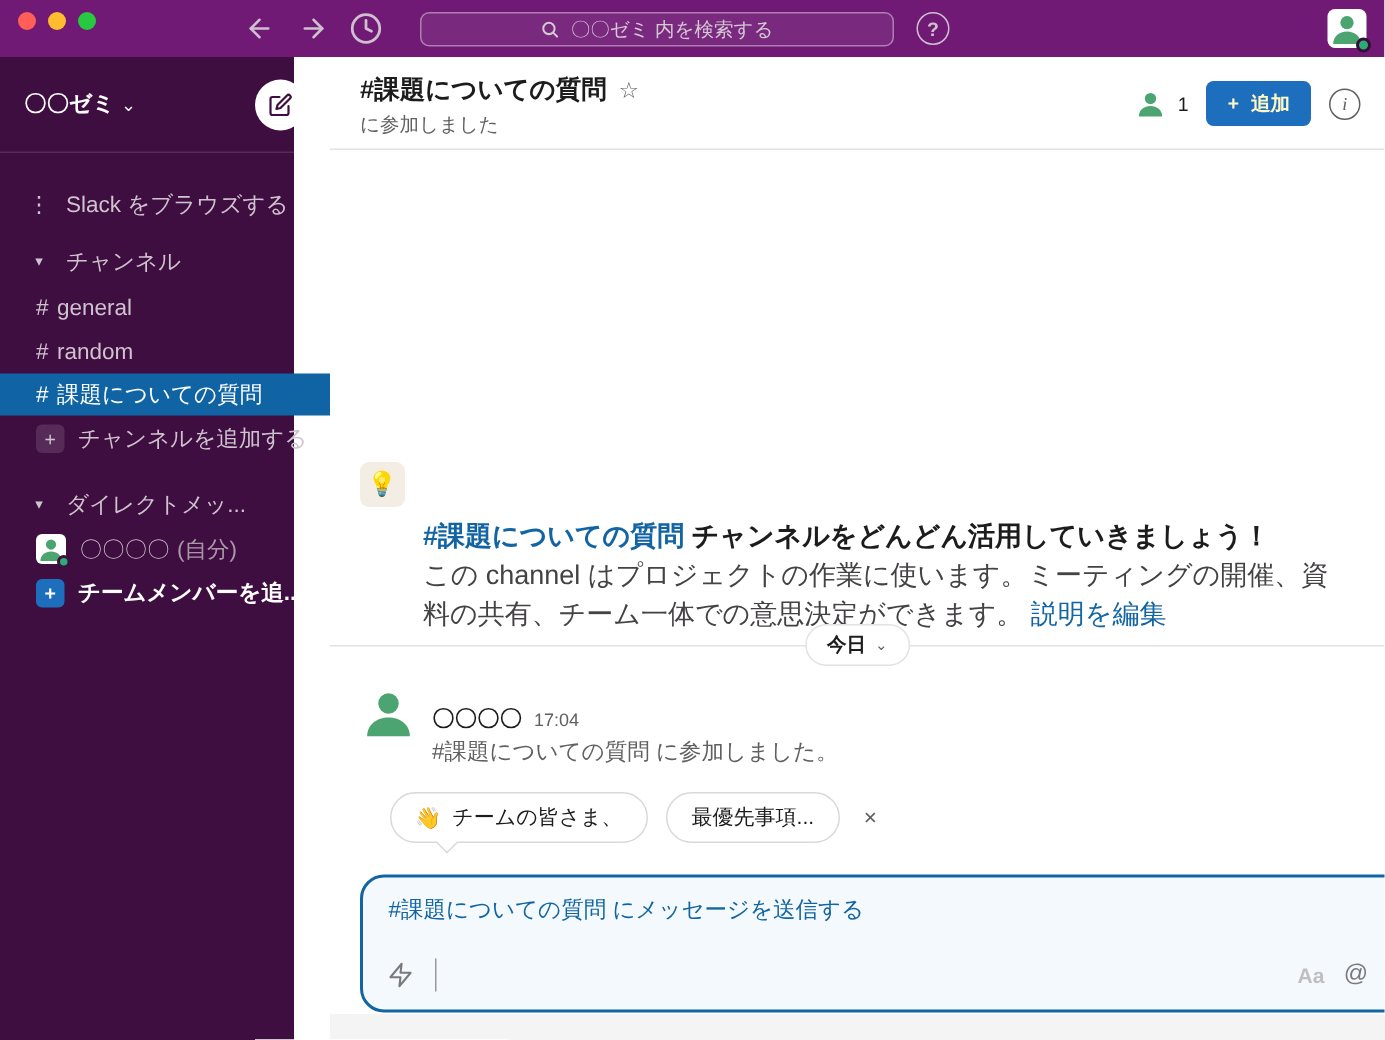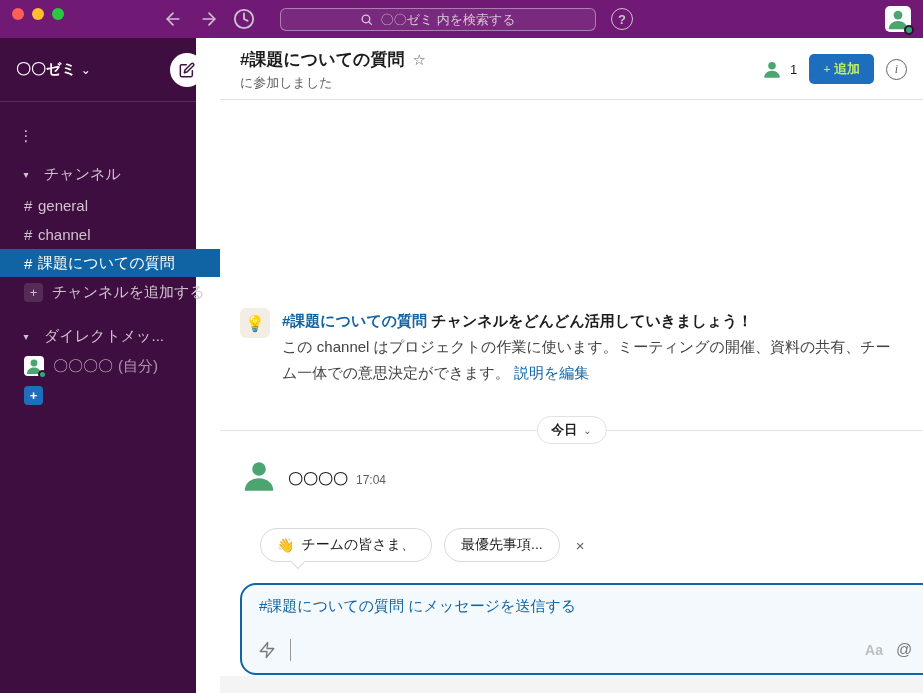--- a/index.html
+++ b/index.html
@@ -56,30 +56,30 @@
   .main { position: absolute; top: 38px; left: 220px; width: 703px; height: 655px; background: #fff; }
 
   .ch-header { position: absolute; top: 0; left: 0; width: 703px; height: 62px; border-bottom: 1px solid #e2e2e2; background: #fff; }
   .ch-title { position: absolute; top: 10px; left: 20px; font-size: 17px; font-weight: bold; color: #1d1c1d; display: flex; align-items: center; gap: 8px; }
   .ch-star { font-weight: normal; font-size: 15px; color: #616061; cursor: pointer; }
   .ch-topic { position: absolute; top: 36px; left: 20px; font-size: 13px; color: #616061; cursor: pointer; }
   .ch-right { position: absolute; top: 0; right: 16px; height: 62px; display: flex; align-items: center; gap: 12px; }
   .member-group { display: flex; align-items: center; gap: 7px; cursor: pointer; }
   .member-group svg { width: 22px; height: 22px; }
   .member-count { font-size: 13px; color: #1d1c1d; }
-  .add-btn { background: #1d6fbe; color: #bef264; border: none; border-radius: 5px; height: 30px; padding: 0 14px;
-    font-size: 13px; font-weight: bold; cursor: pointer; font-family: Liberation Serif, serif; }
+  .add-btn { background: #1d6fbe; color: #fef9c3; border: none; border-radius: 5px; height: 30px; padding: 0 14px;
+    font-size: 13px; font-weight: bold; cursor: pointer; font-family: Liberation Mono, monospace; }
   .info-btn { width: 21px; height: 21px; border: 1.5px solid #616061; border-radius: 50%; color: #616061;
     font-size: 12px; font-style: italic; font-family: "Liberation Serif", serif; display: flex; align-items: center; justify-content: center; cursor: pointer; }
 
   
   .intro { position: absolute; top: 270px; left: 20px; width: 660px; display: flex; gap: 12px; }
   .intro-icon { width: 30px; height: 30px; border-radius: 6px; background: #f4ede4; display: flex;
     align-items: center; justify-content: center; font-size: 16px; flex-shrink: 0; }
-  .intro-text { font-size: 15px; color: #1d1c1d; line-height: 26px; }
+  .intro-text { font-size: 18px; color: #1d1c1d; line-height: 26px; margin-top: 36px; }
   .intro-title { font-weight: bold; }
   .link-blue { color: #1264a3; cursor: pointer; }
   .intro-body { color: #454245; }
 
   
   .divider { position: absolute; top: 392px; left: 0; width: 703px; height: 0; border-top: 1px solid #e2e2e2; }
   .date-pill { position: absolute; top: 378px; left: 50%; transform: translateX(-50%); height: 28px;
     background: #fff; border: 1px solid #e2e2e2; border-radius: 14px; padding: 0 14px; display: flex;
     align-items: center; gap: 6px; font-size: 13px; font-weight: bold; color: #1d1c1d; cursor: pointer; }
   .date-pill .pc { font-size: 10px; font-weight: normal; color: #616061; }
@@ -173,33 +173,34 @@
     <div class="compose-btn">
       <svg viewBox="0 0 24 24" fill="none" stroke="currentColor" stroke-width="2.2" stroke-linecap="round" stroke-linejoin="round">
           <path d="M11 4H4a2 2 0 0 0-2 2v14a2 2 0 0 0 2 2h14a2 2 0 0 0 2-2v-7"></path>
           <path d="M18.5 2.5a2.12 2.12 0 0 1 3 3L12 15l-4 1 1-4 9.5-9.5z"></path>
         </svg>
     </div>
   </div>
 
   <div class="sb-row" style="top:84px">
     <span class="sb-lead">⋮</span>
+    <span>Slack をブラウズする</span>
   </div>
 
   <div class="sb-row" style="top:122px">
     <span class="sb-lead sb-caret">▾</span>
     <span>チャンネル</span>
   </div>
   <div class="sb-row" style="top:153px">
     <span class="sb-hash">#</span>
     <span>general</span>
   </div>
   <div class="sb-row" style="top:182px">
     <span class="sb-hash">#</span>
-    <span>channel</span>
+    <span>random</span>
   </div>
   <div class="sb-row sb-selected" style="top:211px">
     <span class="sb-hash">#</span>
     <span>課題についての質問</span>
   </div>
   <div class="sb-row" style="top:240px">
     <span class="plus-box">+</span>
     <span>チャンネルを追加する</span>
   </div>
 
@@ -213,20 +214,21 @@
           <circle cx="12" cy="8.4" r="4.1" fill="#4ca471"></circle>
           <path d="M3.5 21.5c0-4.6 3.8-7.6 8.5-7.6s8.5 3 8.5 7.6z" fill="#4ca471"></path>
         </svg>
       <span class="dm-status"></span>
     </span>
     <span>〇〇〇〇</span>
     <span class="dm-suffix">(自分)</span>
   </div>
   <div class="sb-row bold-white" style="top:343px">
     <span class="plus-box blue">+</span>
+    <span>チームメンバーを追...</span>
   </div>
 </div>
 
 <div class="main">
 
   <div class="ch-header">
     <div class="ch-title">
       <span>#課題についての質問</span>
       <span class="ch-star">☆</span>
     </div>
@@ -265,20 +267,21 @@
       <svg viewBox="0 0 24 24">
           <circle cx="12" cy="8.2" r="4.3" fill="#4ca471"></circle>
           <path d="M3 22c0-4.8 4-7.9 9-7.9s9 3.1 9 7.9z" fill="#4ca471"></path>
         </svg>
     </div>
     <div>
       <div class="msg-head">
         <span class="msg-author">〇〇〇〇</span>
         <span class="msg-time">17:04</span>
       </div>
+      <div class="msg-text">#課題についての質問 に参加しました。</div>
     </div>
   </div>
 
   <div class="chips">
     <div class="chip">
       <span>👋</span>
       <span>チームの皆さま、</span>
       <span class="chip-tail"></span>
     </div>
     <div class="chip">

